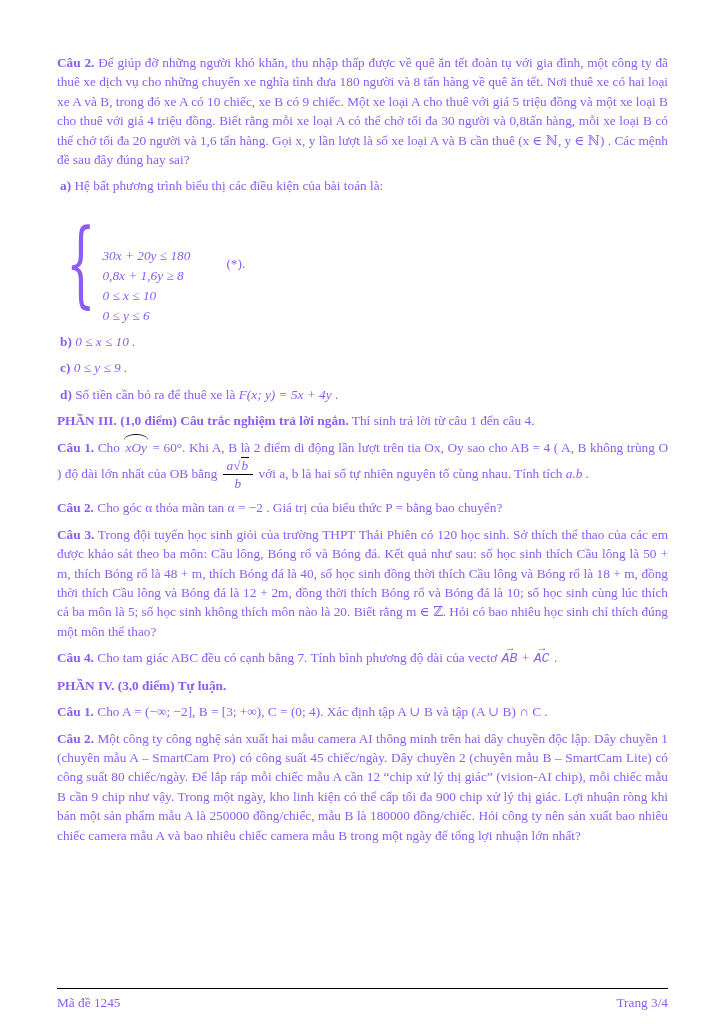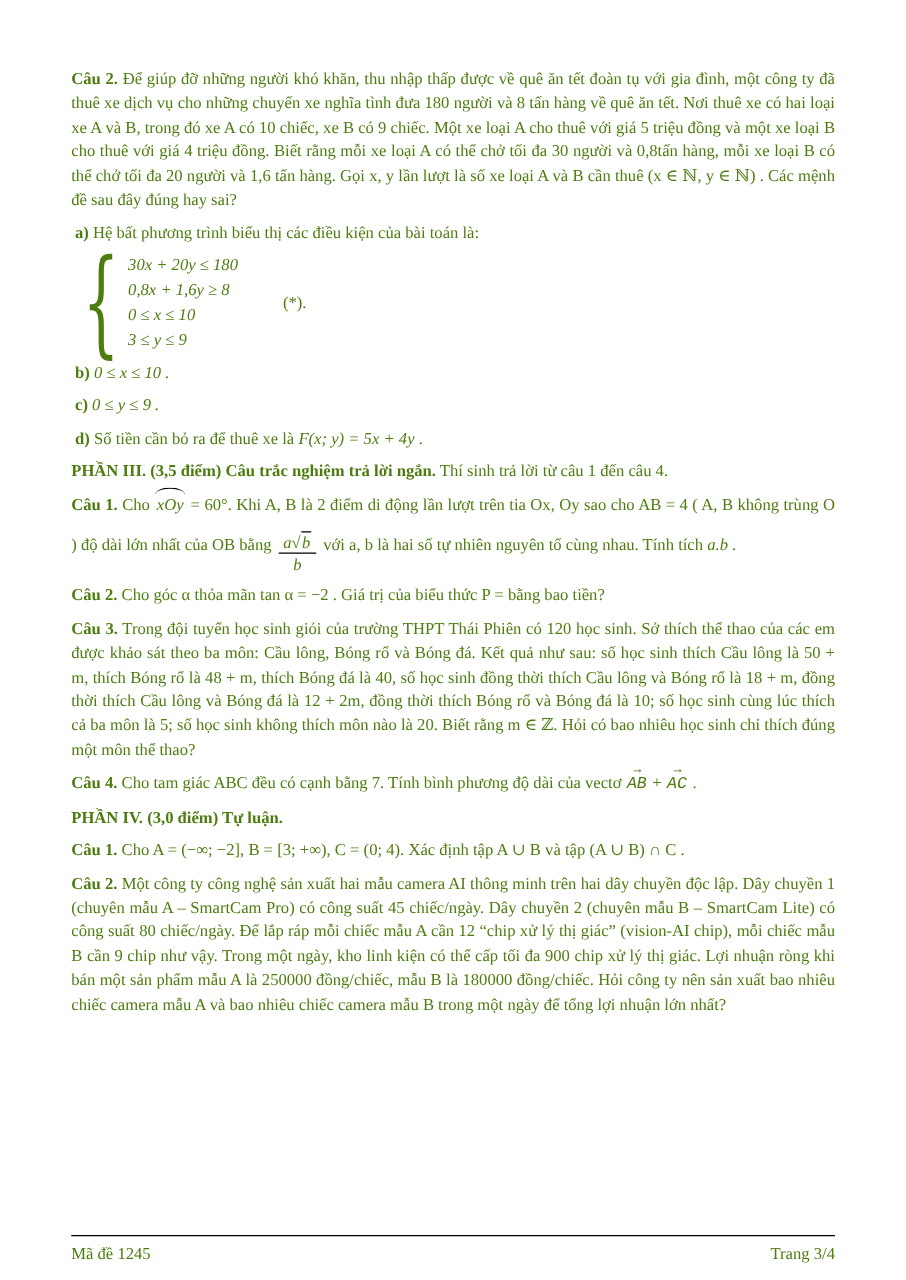--- a/index.html
+++ b/index.html
@@ -2,21 +2,21 @@
 <html><head>
 <meta charset="utf-8">
 <style>
   html,body{margin:0;padding:0;background:#ffffff;}
   .page{
     position:relative;
     width:725px;height:1024px;
     box-sizing:border-box;
     padding:46px 57px 0 57px;
     background:#ffffff;
-    color:#4d7c0f;
+    color:#8b5cf6;
     font-family:"Liberation Serif","DejaVu Serif",serif;
     font-size:13.3px;
     line-height:1.46;
     text-align:justify;
     overflow:hidden;
   }
   p{margin:7px 0;}
   .qlabel{font-weight:bold;}
   .b{font-weight:bold;}
   .math{font-style:italic;}
@@ -25,26 +25,26 @@
   .sys{display:flex;align-items:center;margin:2px 0 6px 4px;text-align:left;}
   .sys-brace{
     display:inline-block;
     font-family:"DejaVu Serif",serif;
     font-size:62px;line-height:1;
     transform:scale(0.75,1.5);
     transform-origin:center;
     font-weight:300;
     margin-right:2px;
   }
-  .sys-lines{display:flex;flex-direction:column;gap:2px;font-style:italic;}
+  .sys-lines{display:flex;flex-direction:column;gap:2px;font-style:italic;margin-top:44px;}
   .sys-lines div{height:18px;line-height:18px;}
   .sys-tag{margin-left:36px;}
   
   .frac{display:inline-block;vertical-align:middle;text-align:center;line-height:1.15;padding:0 2px;}
-  .frac .num{display:block;padding:0 4px 1px 4px;border-bottom:1px solid #000;margin-top:12px;}
+  .frac .num{display:block;padding:0 4px 1px 4px;border-bottom:1px solid #000;}
   .frac .den{display:block;padding:1px 4px 0 4px;}
   
   .radarg{border-top:1px solid #000;padding:0 1px;}
   
   .widehat{position:relative;display:inline-block;font-style:italic;padding:1px 2px 0 2px;}
   .widehat::before{
     content:"";position:absolute;left:1px;right:1px;top:-3px;height:5px;
     border-top:1px solid #000;
     border-radius:50% 50% 0 0 / 100% 100% 0 0;
   }
@@ -72,36 +72,36 @@
   <p><span class="qlabel">Câu 2.</span> <span>Để giúp đỡ những người khó khăn, thu nhập thấp được về quê ăn tết đoàn tụ với gia đình, một công ty đã thuê xe dịch vụ cho những chuyến xe nghĩa tình đưa 180 người và 8 tấn hàng về quê ăn tết. Nơi thuê xe có hai loại xe A và B, trong đó xe A có 10 chiếc, xe B có 9 chiếc. Một xe loại A cho thuê với giá 5 triệu đồng và một xe loại B cho thuê với giá 4 triệu đồng. Biết rằng mỗi xe loại A có thể chở tối đa 30 người và 0,8tấn hàng, mỗi xe loại B có thể chở tối đa 20 người và 1,6 tấn hàng. Gọi x, y lần lượt là số xe loại A và B cần thuê (x ∈ ℕ, y ∈ ℕ) . Các mệnh đề sau đây đúng hay sai?</span></p>
 
   <p class="item"><span class="qlabel">a)</span> <span>Hệ bất phương trình biểu thị các điều kiện của bài toán là:</span></p>
 
   <div class="sys">
     <span class="sys-brace">{</span>
     <div class="sys-lines">
       <div>30x + 20y ≤ 180</div>
       <div>0,8x + 1,6y ≥ 8</div>
       <div>0 ≤ x ≤ 10</div>
-      <div>3 ≤ y ≤ 9</div>
+      <div>0 ≤ y ≤ 6</div>
     </div>
     <span class="sys-tag">(*).</span>
   </div>
 
   <p class="item"><span class="qlabel">b)</span> <span class="math">0 ≤ x ≤ 10 .</span></p>
 
   <p class="item"><span class="qlabel">c)</span> <span class="math">0 ≤ y ≤ 9 .</span></p>
 
   <p class="item"><span class="qlabel">d)</span> <span>Số tiền cần bỏ ra để thuê xe là </span><span class="math">F(x; y) = 5x + 4y</span><span> .</span></p>
 
-  <p><span class="b">PHẦN III. (3,5 điểm) Câu trắc nghiệm trả lời ngắn.</span><span> Thí sinh trả lời từ câu 1 đến câu 4.</span></p>
+  <p><span class="b">PHẦN III. (1,0 điểm) Câu trắc nghiệm trả lời ngắn.</span><span> Thí sinh trả lời từ câu 1 đến câu 4.</span></p>
 
   <p><span class="qlabel">Câu 1.</span> <span>Cho </span><span class="widehat">xOy</span><span> = 60°. Khi A, B là 2 điểm di động lần lượt trên tia Ox, Oy sao cho AB = 4 ( A, B không trùng O ) độ dài lớn nhất của OB bằng </span><span class="frac"><span class="num"><span class="math">a</span><span>√</span><span class="radarg math">b</span></span><span class="den math">b</span></span><span> với a, b là hai số tự nhiên nguyên tố cùng nhau. Tính tích </span><span class="math">a.b .</span></p>
 
-  <p><span class="qlabel">Câu 2.</span> <span>Cho góc α thỏa mãn tan α = −2 . Giá trị của biểu thức P = </span><span> bằng bao tiền?</span></p>
+  <p><span class="qlabel">Câu 2.</span> <span>Cho góc α thỏa mãn tan α = −2 . Giá trị của biểu thức P = </span><span> bằng bao chuyến?</span></p>
 
 
   <p><span class="qlabel">Câu 3.</span> <span>Trong đội tuyển học sinh giỏi của trường THPT Thái Phiên có 120 học sinh. Sở thích thể thao của các em được khảo sát theo ba môn: Cầu lông, Bóng rổ và Bóng đá. Kết quả như sau: số học sinh thích Cầu lông là 50 + m, thích Bóng rổ là 48 + m, thích Bóng đá là 40, số học sinh đồng thời thích Cầu lông và Bóng rổ là 18 + m, đồng thời thích Cầu lông và Bóng đá là 12 + 2m, đồng thời thích Bóng rổ và Bóng đá là 10; số học sinh cùng lúc thích cả ba môn là 5; số học sinh không thích môn nào là 20. Biết rằng m ∈ ℤ. Hỏi có bao nhiêu học sinh chỉ thích đúng một môn thể thao?</span></p>
 
   <p><span class="qlabel">Câu 4.</span> <span>Cho tam giác ABC đều có cạnh bằng 7. Tính bình phương độ dài của vectơ </span><span class="vec">AB</span><span> + </span><span class="vec">AC</span><span> .</span></p>
 
   <p><span class="b">PHẦN IV. (3,0 điểm) Tự luận.</span></p>
 
   <p><span class="qlabel">Câu 1.</span> <span>Cho A = (−∞; −2], B = [3; +∞), C = (0; 4). Xác định tập A ∪ B và tập (A ∪ B) ∩ C .</span></p>
 

